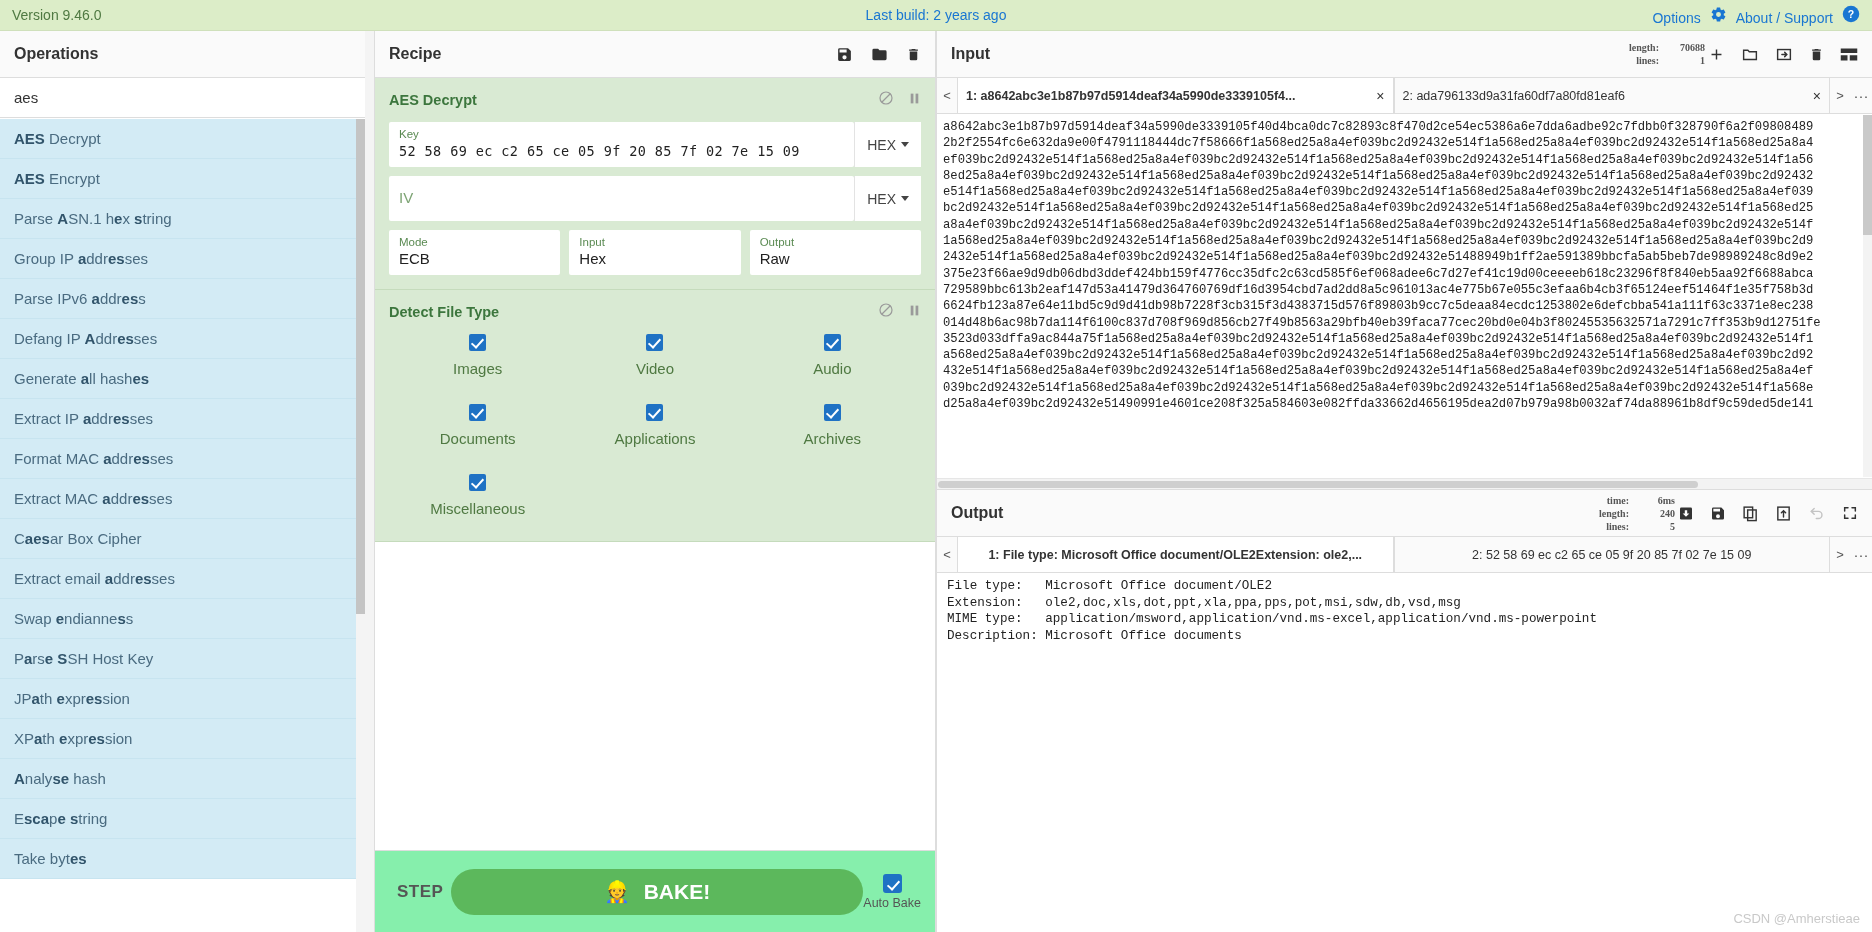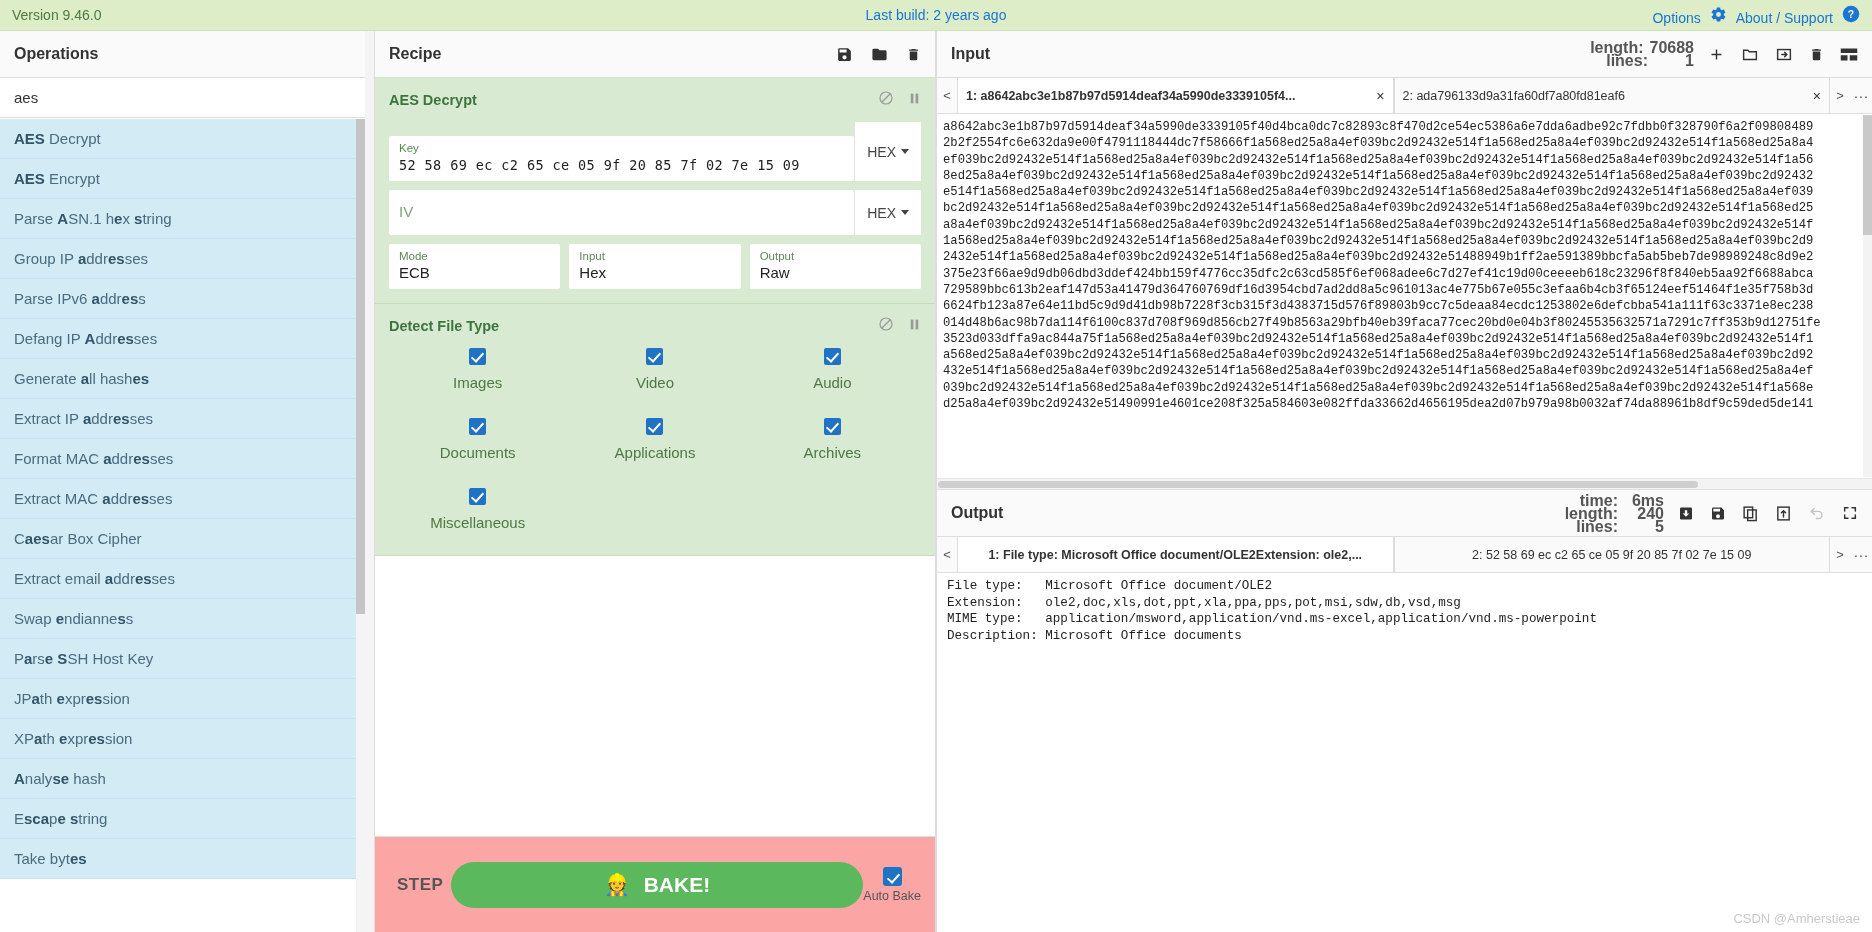--- a/index.html
+++ b/index.html
@@ -103,40 +103,40 @@
     position: relative; flex: none;
   }
   .cbox::after {
     content: ""; position: absolute; left: 5px; top: 2px;
     width: 5px; height: 10px; border: solid #fff; border-width: 0 2px 2px 0;
     transform: rotate(42deg);
   }
 
   
   #bake-bar {
-    position: absolute; bottom: 0; left: 0; right: 0; height: 96px;
-    background: #fca5a5; border-top: 1px solid #ddd;
+    position: absolute; bottom: 0; left: 0; right: 0; height: 82px;
+    background: #86efac; border-top: 1px solid #ddd;
     display: flex; align-items: center; padding: 0 14px; gap: 0;
   }
   #step-btn { font-weight: bold; font-size: 17px; color: #555; letter-spacing: .5px; cursor: pointer; padding: 6px 8px; }
   #bake-btn {
     flex: 1 1 auto; height: 46px; background: #5cb85c; border-radius: 23px;
     display: flex; align-items: center; justify-content: center; gap: 13px;
     color: #fff; font-weight: bold; font-size: 21px; cursor: pointer;
   }
   #autobake { display: flex; flex-direction: column; align-items: center; gap: 3px; cursor: pointer; }
   #autobake .cb2 { width: 19px; height: 19px; border: 2px solid #1f72c4; background: #1f72c4; border-radius: 3px; position: relative; }
   #autobake .cb2::after { content:""; position:absolute; left:5px; top:2px; width:5px; height:10px;
                           border: solid #fff; border-width: 0 2px 2px 0; transform: rotate(42deg); }
   #autobake .lbl { font-size: 12.5px; color: #555; }
 
   
   #input-pane  { position: absolute; top: 0;   left: 0; right: 0; height: 458px; }
   #output-pane { position: absolute; top: 458px; left: 0; right: 0; bottom: 0; border-top: 1px solid #ddd; }
-  .io-meta { font-family: Liberation Sans, sans-serif; font-size: 16px; color: #555; text-align: right; line-height: 13px; margin-right: 14px; }
+  .io-meta { font-family: Liberation Serif, serif; font-size: 10px; color: #555; text-align: right; line-height: 13px; margin-right: 3px; }
   .io-meta .mrow { display: flex; justify-content: flex-end; gap: 6px; }
   .io-meta .mkey { min-width: 48px; text-align: right; }
   .io-meta .mval { min-width: 40px; text-align: right; }
 
   .tab-bar { display: flex; align-items: stretch; height: 36px; border-bottom: 1px solid #ddd; background: #fafafa; }
   .tab-arrow { width: 20px; display: flex; align-items: center; justify-content: center; font-size: 13px; color: #555; cursor: pointer; }
   .tab {
     flex: 1 1 0; display: flex; align-items: center; justify-content: center;
     gap: 6px; font-size: 12.5px; color: #333; border-right: 1px solid #ddd;
     border-left: 1px solid #ddd; cursor: pointer; overflow: hidden; padding: 0 8px;
@@ -258,21 +258,21 @@
           <span>
             <svg width="13" height="15" viewBox="0 0 24 24" fill="#9a9a9a">
                 <rect x="5" y="3" width="5" height="18"></rect>
                 <rect x="14" y="3" width="5" height="18"></rect>
               </svg>
           </span>
         </span>
       </div>
 
       <div class="field-row">
-        <div class="field" style="flex:1 1 auto;margin-top:14px;">
+        <div class="field" style="flex:1 1 auto;">
           <span class="flabel">Key</span>
           <span class="fvalue mono">52 58 69 ec c2 65 ce 05 9f 20 85 7f 02 7e 15 09</span>
         </div>
         <div class="hexdrop">
           <span>HEX</span>
           <span class="caret"></span>
         </div>
       </div>
 
       <div class="field-row">

